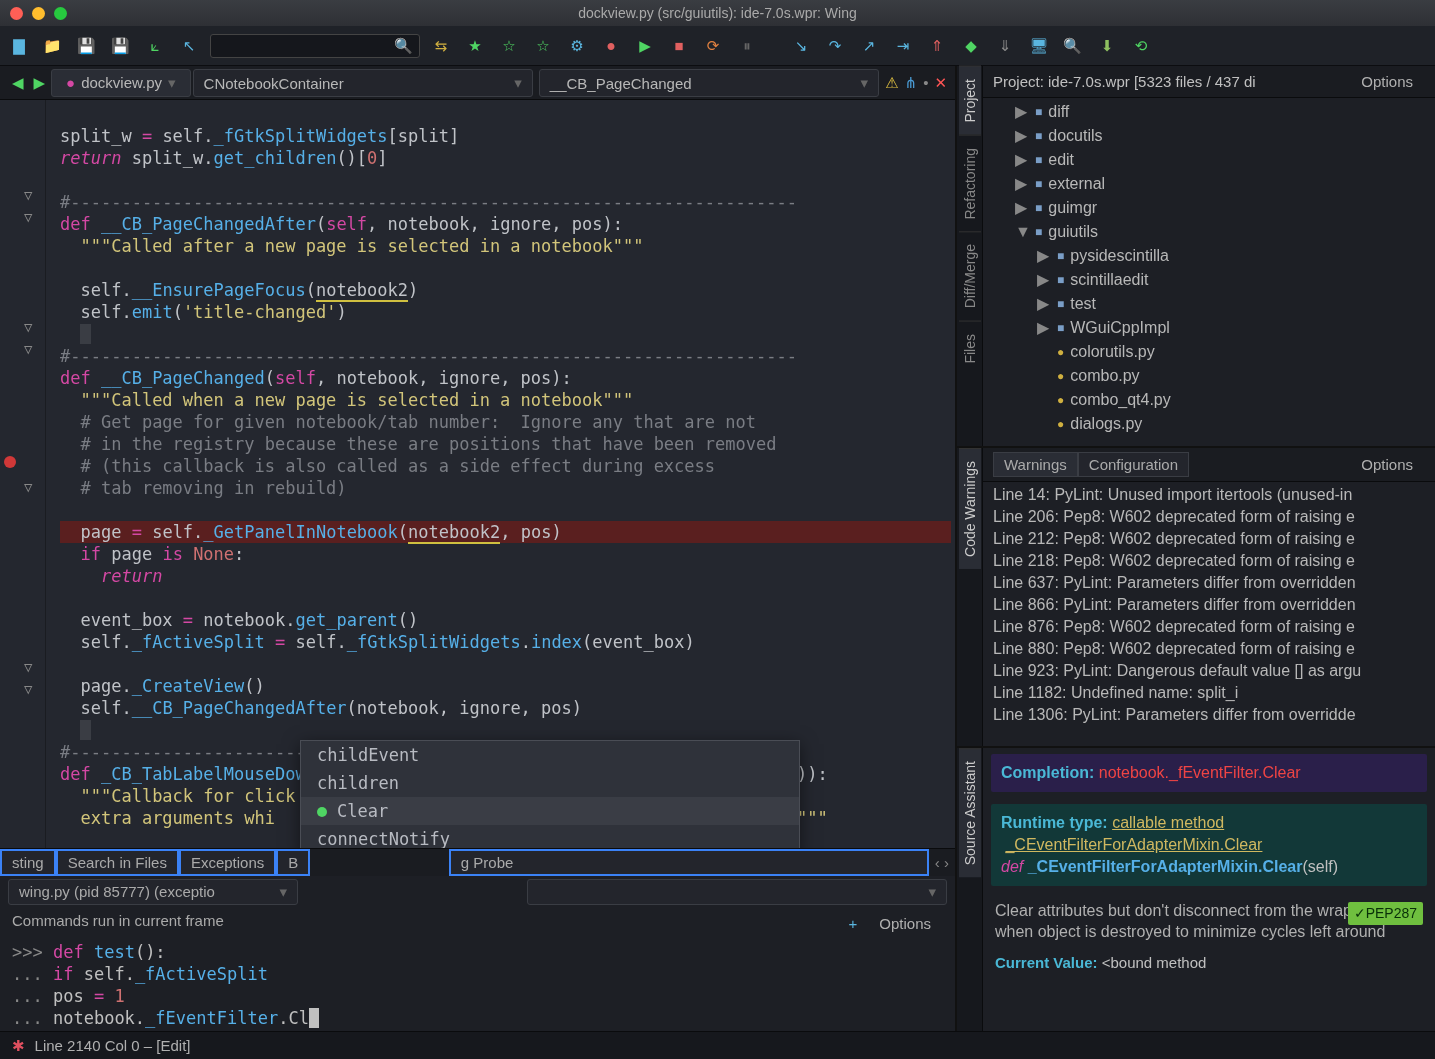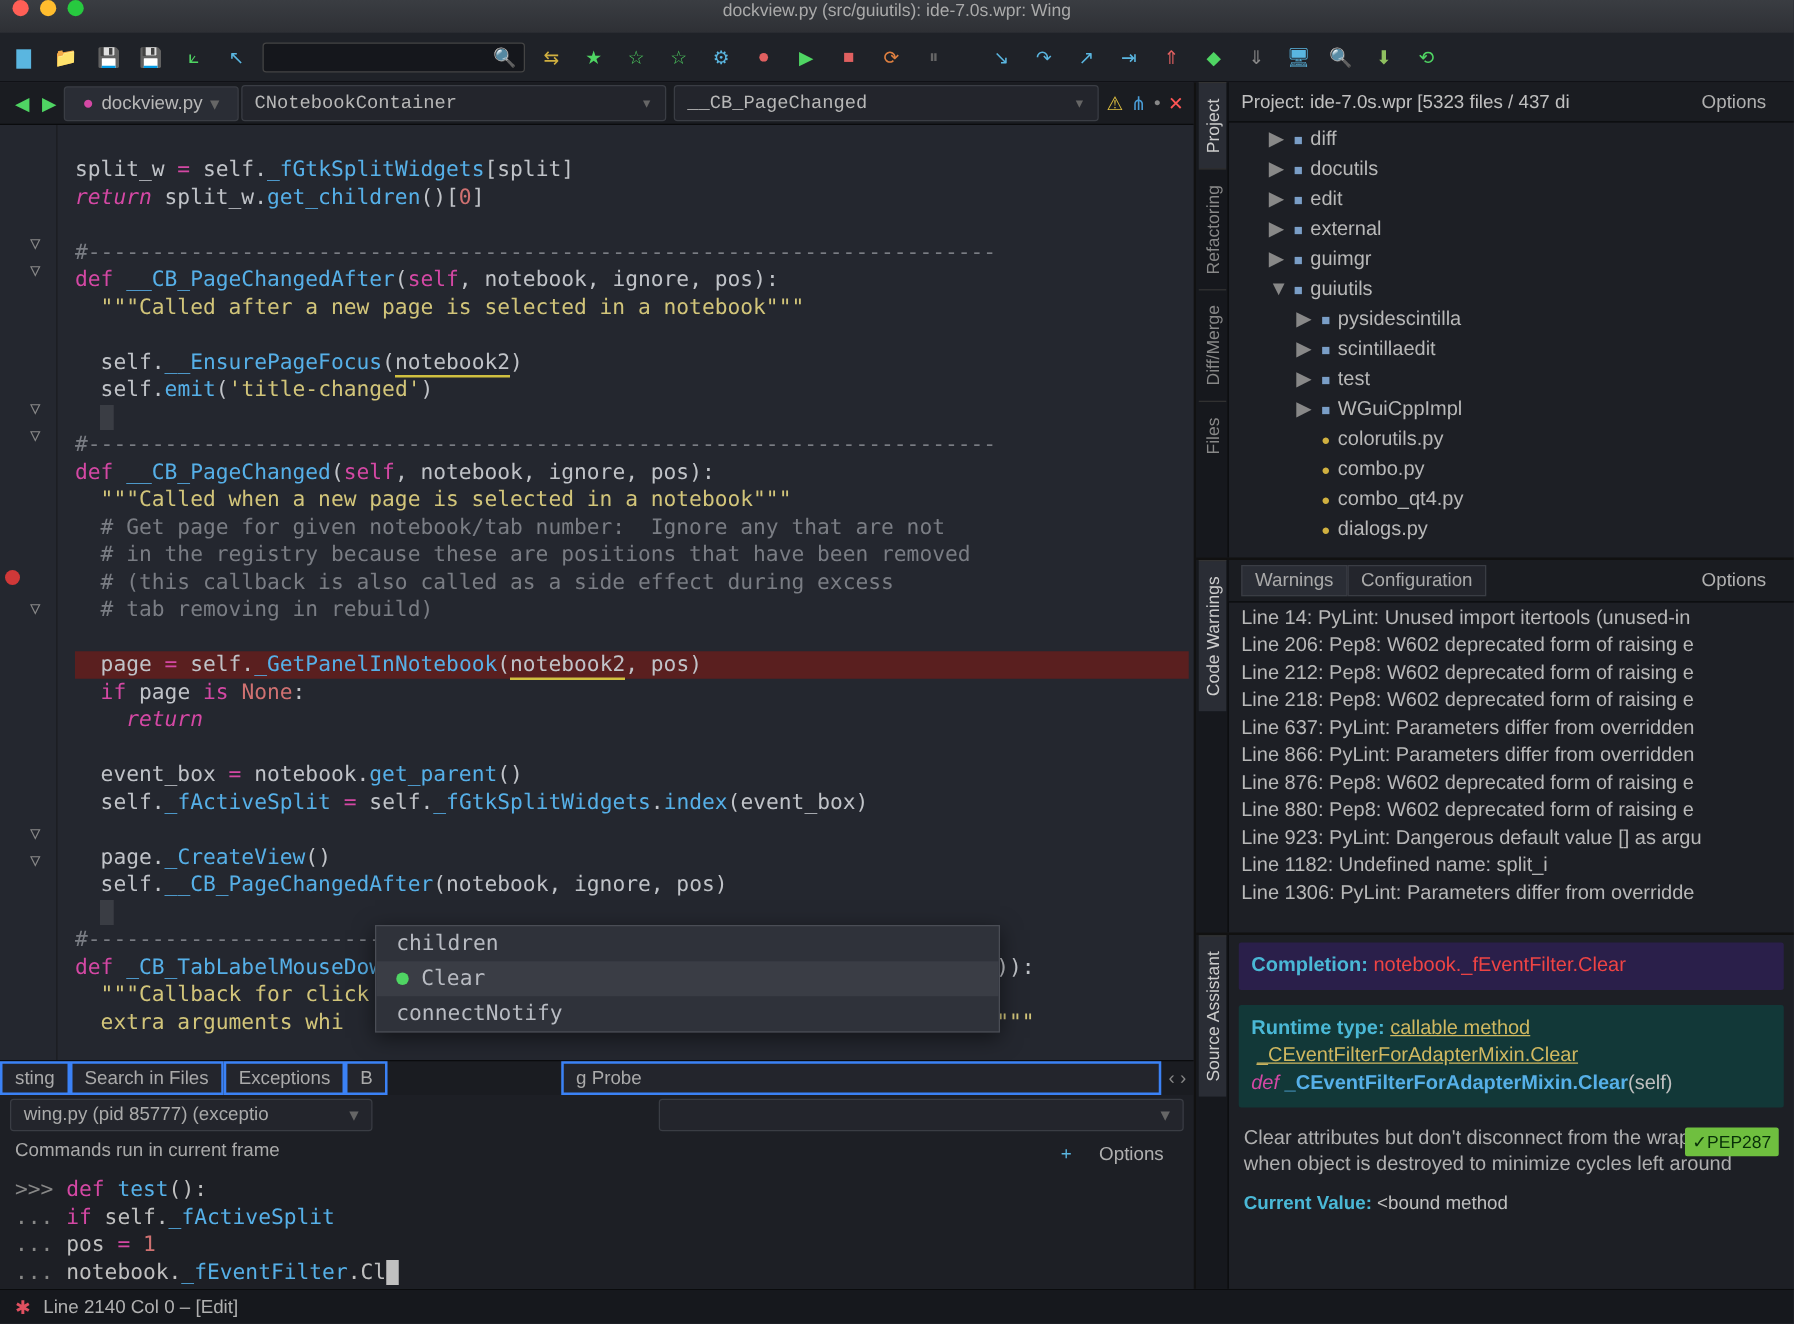--- a/index.html
+++ b/index.html
@@ -9,21 +9,21 @@
   color: #c0c0c0;
   width: 1435px;
   height: 1059px;
   overflow: hidden;
   font-size: 15px;
 }
 .titlebar {
   height: 26px;
   background: linear-gradient(#3a3d42, #2e3035);
   display: flex;
-  align-items: flex-start;
+  align-items: center;
   position: relative;
 }
 .traffic { display: flex; gap: 9px; padding-left: 10px; }
 .dot { width: 13px; height: 13px; border-radius: 50%; }
 .dot.r{background:#ff5f56;} .dot.y{background:#ffbd2e;} .dot.g{background:#27c93f;}
 .title { position:absolute; left:50%; transform:translateX(-50%); color:#aaa; font-size:14px;}
 .toolbar {
   height: 40px;
   background: #1f2228;
   display:flex; align-items:center; padding:0 6px; gap:8px;
@@ -36,21 +36,21 @@
 .main { display:flex; height: calc(100% - 26px - 40px - 28px); }
 .left { flex:1; min-width:0; display:flex; flex-direction:column; background:#24272f;}
 .right { width:480px; display:flex; flex-direction:column; background:#1d1f25; border-left:2px solid #111;}
 .tabbar { height:34px; background:#1a1c21; display:flex; align-items:center; gap:2px;
   padding-left:8px; border-bottom:1px solid #0a0b0d;}
 .navarr{color:#4fd563;padding:0 4px;cursor:pointer;}
 .filetab{background:#2a2d35;padding:4px 14px;border:1px solid #3a3d44;border-radius:3px;
   color:#b8b8b8;display:flex;align-items:center;gap:6px;}
 .filetab .bullet{color:#d448a4;}
 .combo{flex:1;background:#23252c;border:1px solid #3a3d44;padding:4px 10px;color:#b8b8b8;
-  display:flex;justify-content:space-between;align-items:center;border-radius:3px;margin-right:4px;font-family:Liberation Mono, monospace;}
+  display:flex;justify-content:space-between;align-items:flex-end;border-radius:3px;margin-right:4px;}
 .combo .chev{color:#666;}
 .tabicons{display:flex;gap:6px;padding-right:8px;}
 .warnico{color:#e0c040;} .linkico{color:#4a9cd6;} .closeico{color:#ff5555;}
 .editor { flex:1; overflow:hidden; position:relative;
   font-family:"Menlo","Consolas",monospace; font-size:17px; line-height:22px; }
 .gutter{position:absolute;left:0;top:0;width:46px;height:100%;background:#24272f;
   border-right:1px solid #1a1c21;}
 .fold{position:absolute;left:24px;color:#888;font-size:14px;}
 .bp{position:absolute;left:4px;width:12px;height:12px;background:#d03838;border-radius:50%;}
 .code{position:absolute;left:60px;top:3px;right:4px;white-space:pre;color:#c0c3c8;}
@@ -223,20 +223,21 @@
 <span class="cm">#-----------------------------------------------------------------------</span>
 <span><span class="kw">def</span><span class="fn"> _CB_TabLabelMouseDown</span>(<span class="kw">self</span><span>, tab_label, press_ev, </span>(<span>notebook, page_num</span>)):</span>
 <span>  <span class="str">"""Callback for click signal on a tab label. notebook and page_num are</span></span>
 <span>  <span class="str">extra arguments whi</span>                                                  <span class="str">."""</span></span>
 <span> </span>
 
       </div>
 
       <div class="autocomp">
         <div id="ac-list">
+            <div class="ac-item">childEvent</div>
             <div class="ac-item">children</div>
             <div class="ac-item sel"><span class="ac-dot"></span>Clear</div>
             <div class="ac-item">connectNotify</div>
           </div>
       </div>
     </div>
 
     <div class="bottom-tabs">
       <span id="btl"><span class="btab">sting</span><span class="btab">Search in Files</span><span class="btab">Exceptions</span><span class="btab">B</span></span>
       <span class="btab right">

